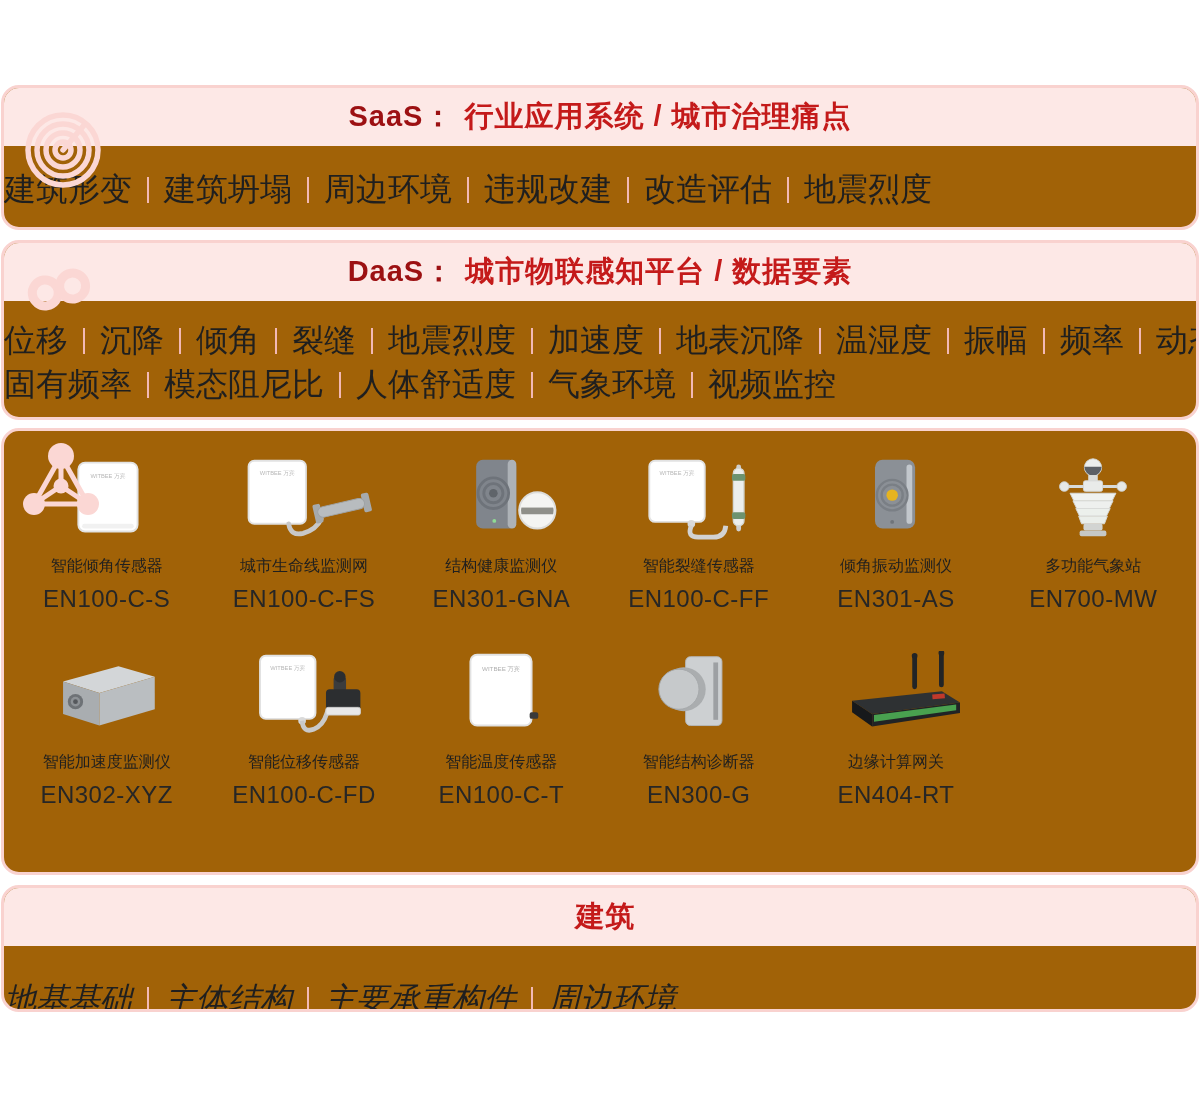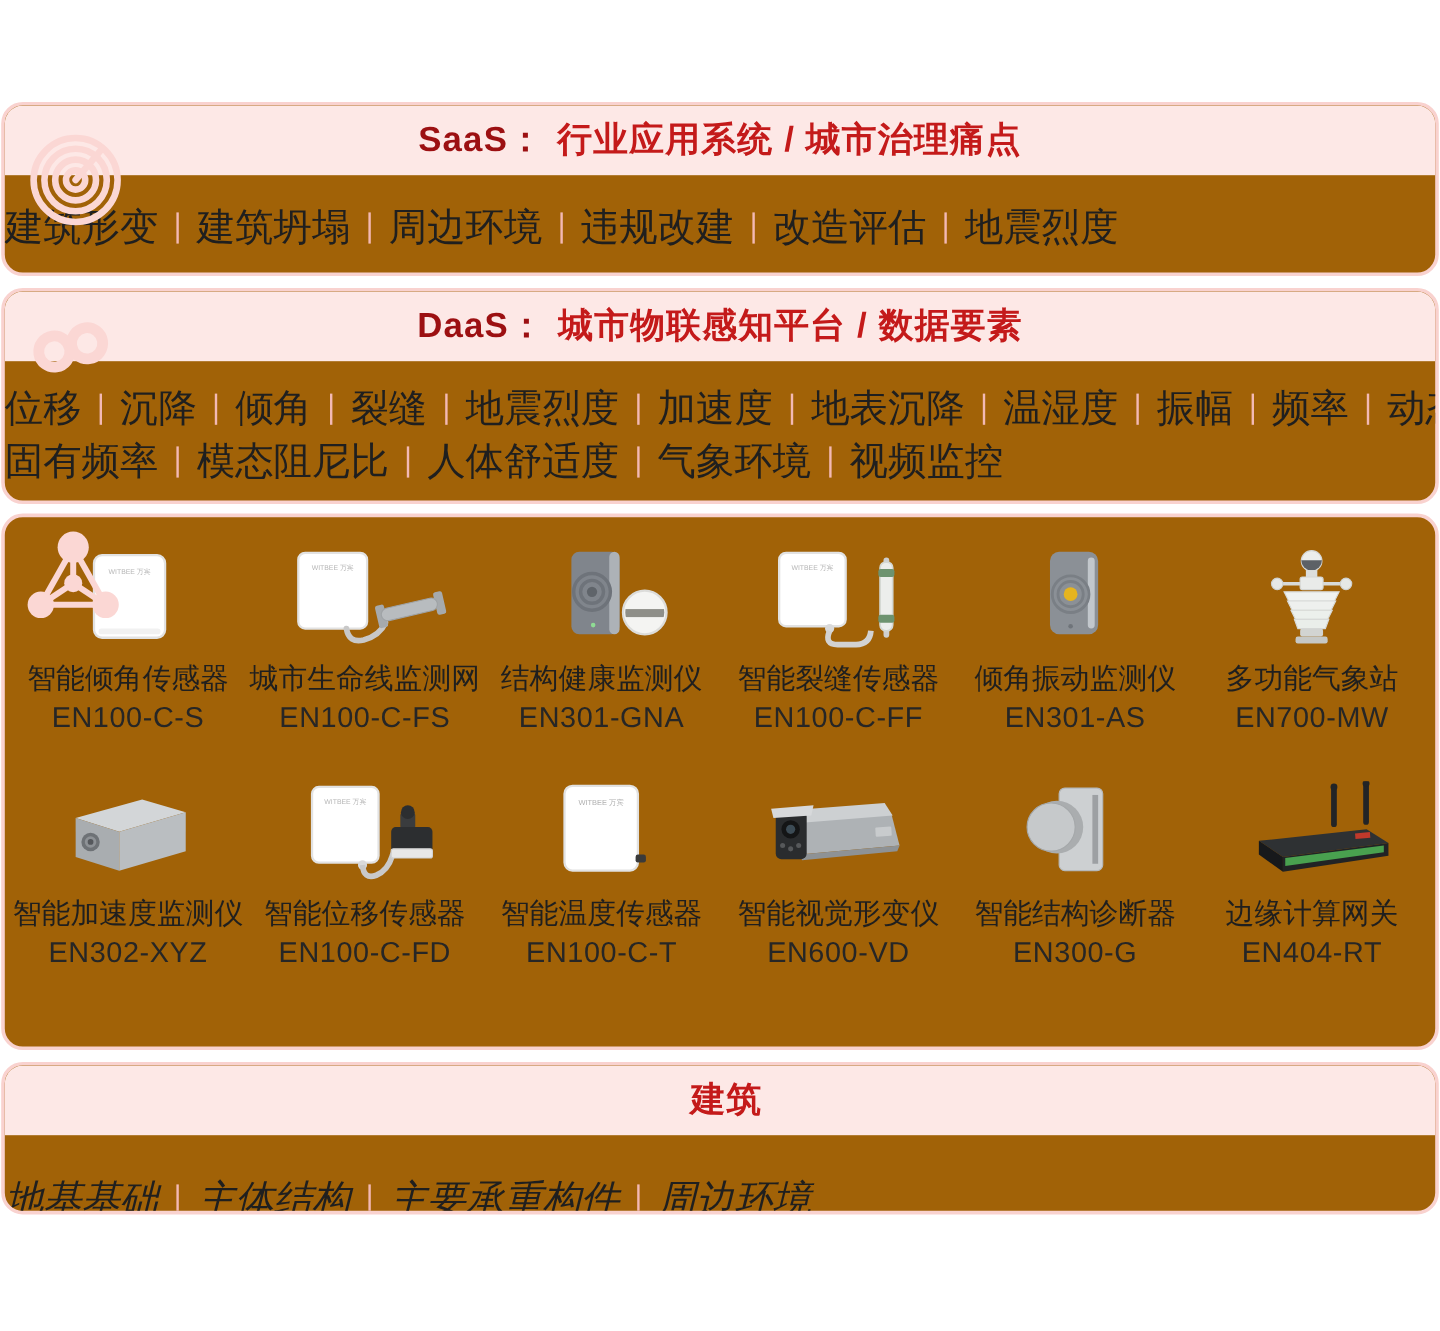--- a/index.html
+++ b/index.html
@@ -55,21 +55,21 @@
   #wm-daas{left:16px;top:24px;}
   #wm-aiot{left:15px;top:10px;}
 
   
   .pgrid{
     display:grid;grid-template-columns:repeat(6,1fr);
     row-gap:36px;margin-top:24px;padding:0 4px;
   }
   .pcell{display:flex;flex-direction:column;align-items:center;}
   .pimg{height:86px;display:flex;align-items:flex-end;justify-content:center;}
-  .pname{font-size:24px;color:#1f1f1f;margin-top:10px;white-space:nowrap;line-height:30px;}
+  .pname{font-size:16px;color:#1f1f1f;margin-top:10px;white-space:nowrap;line-height:30px;}
   .pmodel{font-size:24px;color:#262626;margin-top:2px;white-space:nowrap;line-height:32px;letter-spacing:0.5px;}
 </style>
 </head>
 <body>
 
 <div class="page">
 
   <section class="panel" id="panel-saas">
     <div class="panel-header">
       <span class="title-prefix">SaaS：</span>
@@ -278,39 +278,20 @@
           <svg width="160" height="86" viewBox="0 0 160 90">
             <rect x="48" y="4" width="64" height="74" rx="7" fill="#ffffff" stroke="#e2e2e2" stroke-width="2"></rect>
             <text x="80" y="21" font-size="6.5" fill="#b0b0b0" text-anchor="middle">WITBEE 万宾</text>
             <rect x="110" y="64" width="9" height="7" rx="2" fill="#3a3a3a"></rect>
           </svg>
         </div>
         <div class="pname">智能温度传感器</div>
         <div class="pmodel">EN100-C-T</div>
       </div>
 
-      <div class="pcell">
-        <div class="pimg">
-          <svg width="160" height="86" viewBox="0 0 160 90">
-            <path d="M36 36 L126 29 L133 56 L46 64 Z" fill="#aeb2b5"></path>
-            <path d="M46 64 L133 56 L131 61 L48 69 Z" fill="#8e9295"></path>
-            <path d="M30 26 L120 19 L127 30 L37 37 Z" fill="#cdd0d2"></path>
-            <rect x="25" y="26" width="27" height="42" rx="5" fill="#2a2c2e"></rect>
-            <circle cx="38" cy="42" r="8" fill="#141516"></circle>
-            <circle cx="38" cy="42" r="4" fill="#3c4b55"></circle>
-            <circle cx="31" cy="56" r="2.2" fill="#56585a"></circle>
-            <circle cx="38" cy="59" r="2.2" fill="#56585a"></circle>
-            <circle cx="45" cy="56" r="2.2" fill="#56585a"></circle>
-            <path d="M21 24 L58 21 L56 30 L23 32 Z" fill="#d7d9db"></path>
-            <rect x="112" y="40" width="14" height="8" rx="1" fill="#c8cbcd" transform="rotate(-4 119 44)"></rect>
-          </svg>
-        </div>
-        <div class="pname">智能视觉形变仪</div>
-        <div class="pmodel">EN600-VD</div>
-      </div>
 
       <div class="pcell">
         <div class="pimg">
           <svg width="160" height="86" viewBox="0 0 160 90">
             <rect x="66" y="6" width="38" height="72" rx="5" fill="#cdd0d2" stroke="#b5b8ba"></rect>
             <rect x="95" y="12" width="5" height="60" fill="#9da0a3"></rect>
             <circle cx="64" cy="40" r="23" fill="#aaadaf"></circle>
             <circle cx="59" cy="40" r="21" fill="#c6c9cb" stroke="#a5a8aa"></circle>
           </svg>
         </div>

